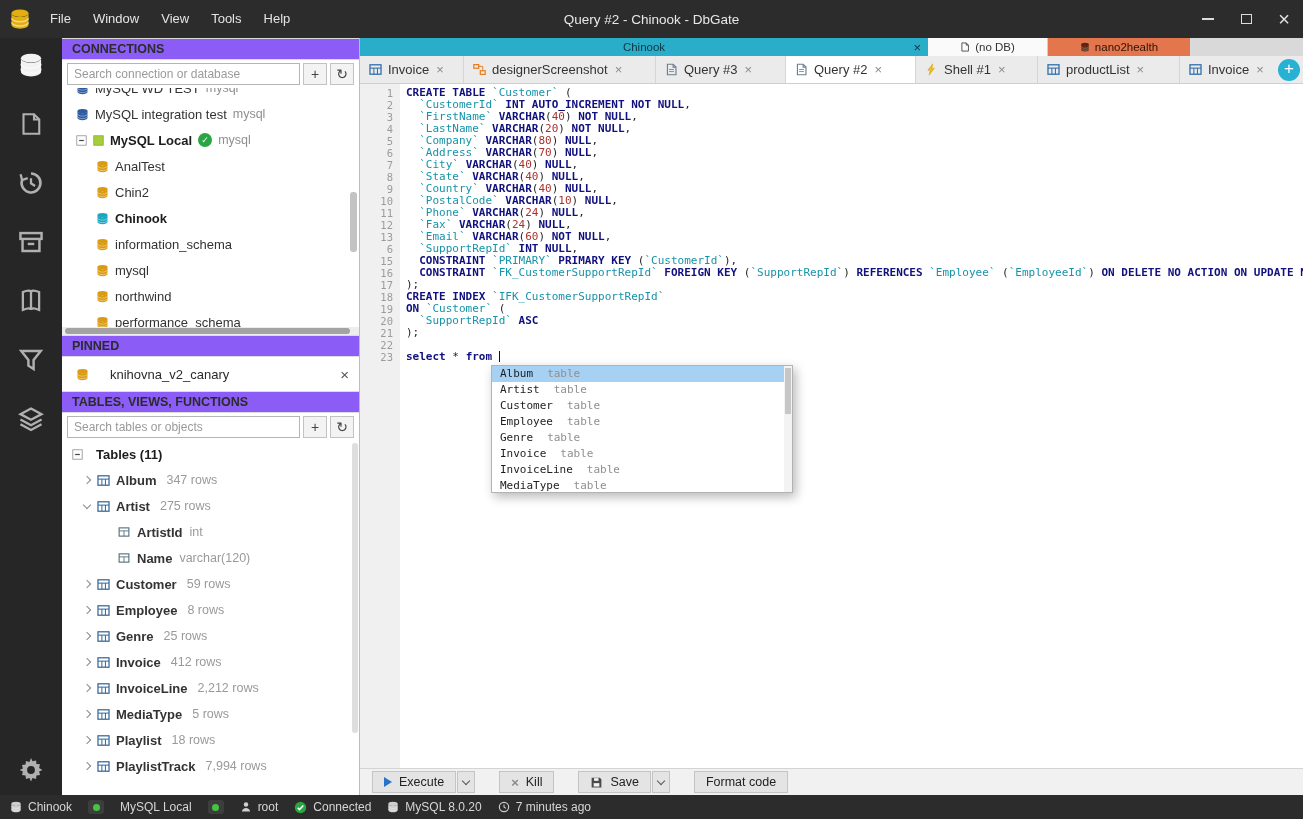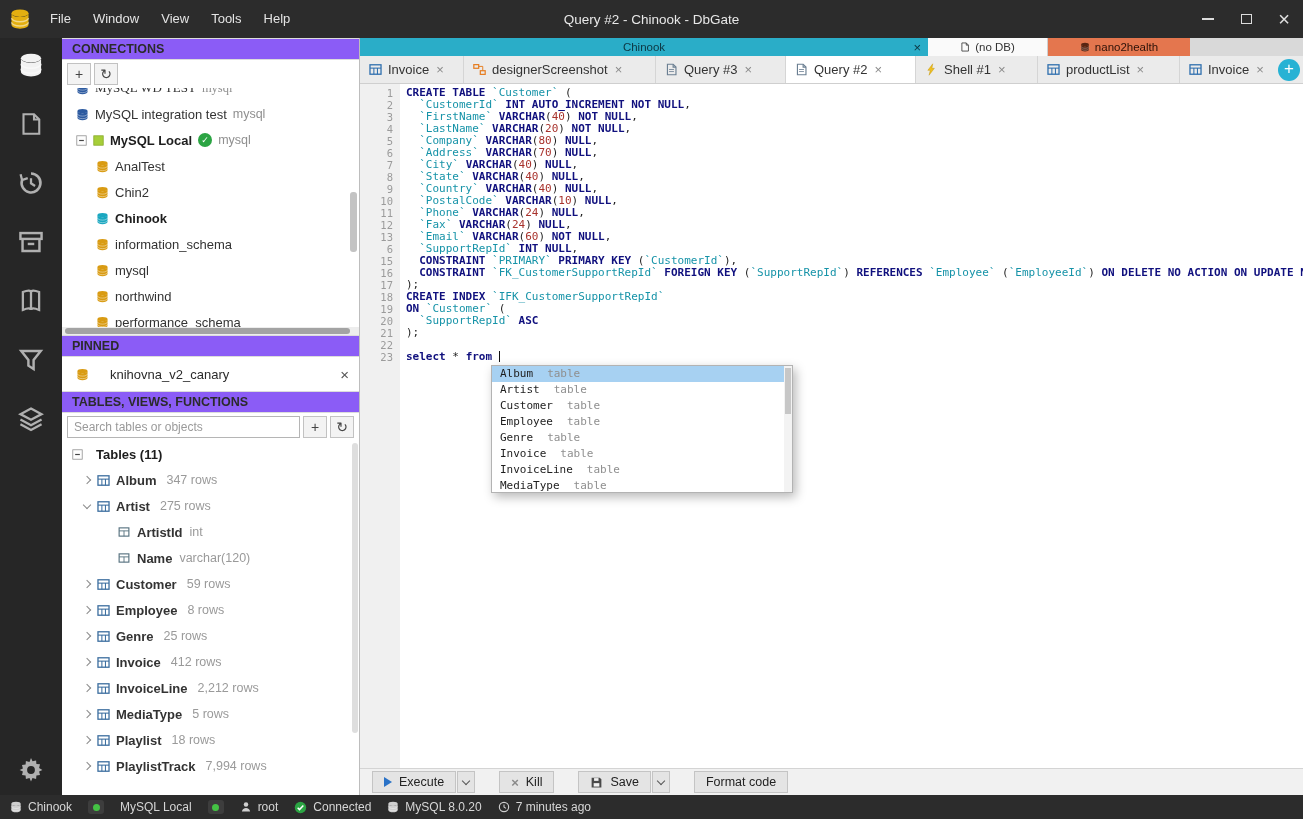--- a/index.html
+++ b/index.html
@@ -32,21 +32,21 @@
   .sec-header { flex:none; height:22px; background:#8b5cf6; border-top:1px solid #dcdcdc; border-bottom:1px solid #dcdcdc;
                 font-size:12.5px; font-weight:bold; color:#2b2b2b; padding:3px 10px; }
   .search-row { flex:none; display:flex; align-items:center; gap:3px; padding:3px 5px; }
   .search-input { flex:1; height:22px; border:1px solid #b5b5b5; font-size:12px; padding:0 6px; color:#333; outline:none; font-family:"Liberation Sans",sans-serif; }
   .search-input::placeholder { color:#9a9a9a; }
   .sq-btn { width:24px; height:22px; border:1px solid #c2c2c2; background:#f3f3f3; color:#444; font-size:14px; display:flex; align-items:center; justify-content:center; }
 
   .conn-scroll { flex:none; height:247px; overflow:hidden; position:relative; }
   .tree-row { height:26px; display:flex; align-items:center; font-size:13px; color:#333; padding-left:14px; gap:6px; white-space:nowrap; }
   .tree-row.lvl1 { padding-left:34px; }
-  .tree-row.cut-top { margin-top:-13px;font-family:Liberation Serif, serif; }
+  .tree-row.cut-top { margin-top:-13px; }
   .tree-row .lbl { color:#333; }
   .tree-row .lbl.bold { font-weight:bold; color:#1d1d1d; }
   .tree-row .suffix { color:#8f8f8f; font-size:12.5px; }
   .checkb { width:14px; height:14px; border-radius:50%; background:#2ba443; color:#fff; font-size:9px; line-height:14px; text-align:center; flex:none; }
   .vscroll { position:absolute; right:2px; width:7px; border-radius:3px; background:#c3c3c3; }
   .hscroll { position:absolute; left:0; right:0; bottom:0; height:8px; background:#ededed; }
   .hscroll-thumb { position:absolute; left:3px; top:1px; height:6px; width:96%; border-radius:3px; background:#a3a3a3; }
 
   .pinned-row { height:34px; display:flex; align-items:center; gap:21px; padding:0 10px 0 14px; font-size:13px; color:#2b2b2b; }
   .pinned-row .x { margin-left:auto; color:#555; font-size:15px; }
@@ -221,20 +221,21 @@
               <path fill="#cfcfcf" d="M8 0l1 2.2 2.4-.6.2 2.4 2.4.2-.6 2.4L15.6 8l-2.2 1 .6 2.4-2.4.2-.2 2.4-2.4-.6L8 15.6l-1-2.2-2.4.6-.2-2.4-2.4-.2.6-2.4L.4 8l2.2-1-.6-2.4 2.4-.2.2-2.4 2.4.6z"></path>
               <circle cx="8" cy="8" r="2.6" fill="#262626"></circle>
             </svg>
           </span>
         </span>
       </div>
 
     <div class="leftpanel">
       <div class="sec-header">CONNECTIONS</div>
       <div class="search-row">
+        <input class="search-input" placeholder="Search connection or database" style="">
         <span class="sq-btn">+</span>
         <span class="sq-btn">↻</span>
       </div>
       <div class="conn-scroll" id="conn-tree">
           <div class="tree-row lvl0 cut-top">
             <span class="ic">
               <svg width="13" height="13" viewBox="0 0 16 16">
                 <ellipse cx="8" cy="3.8" rx="6.2" ry="2.7" fill="#2c5aa0"></ellipse>
                 <path fill="#2c5aa0" d="M1.8 3.8v8.4c0 1.5 2.8 2.8 6.2 2.8s6.2-1.3 6.2-2.8V3.8c0 1.5-2.8 2.8-6.2 2.8S1.8 5.3 1.8 3.8z"></path>
                 <path d="M1.8 7.2c0 1.5 2.8 2.8 6.2 2.8s6.2-1.3 6.2-2.8" fill="none" stroke="rgba(255,255,255,.5)"></path>

